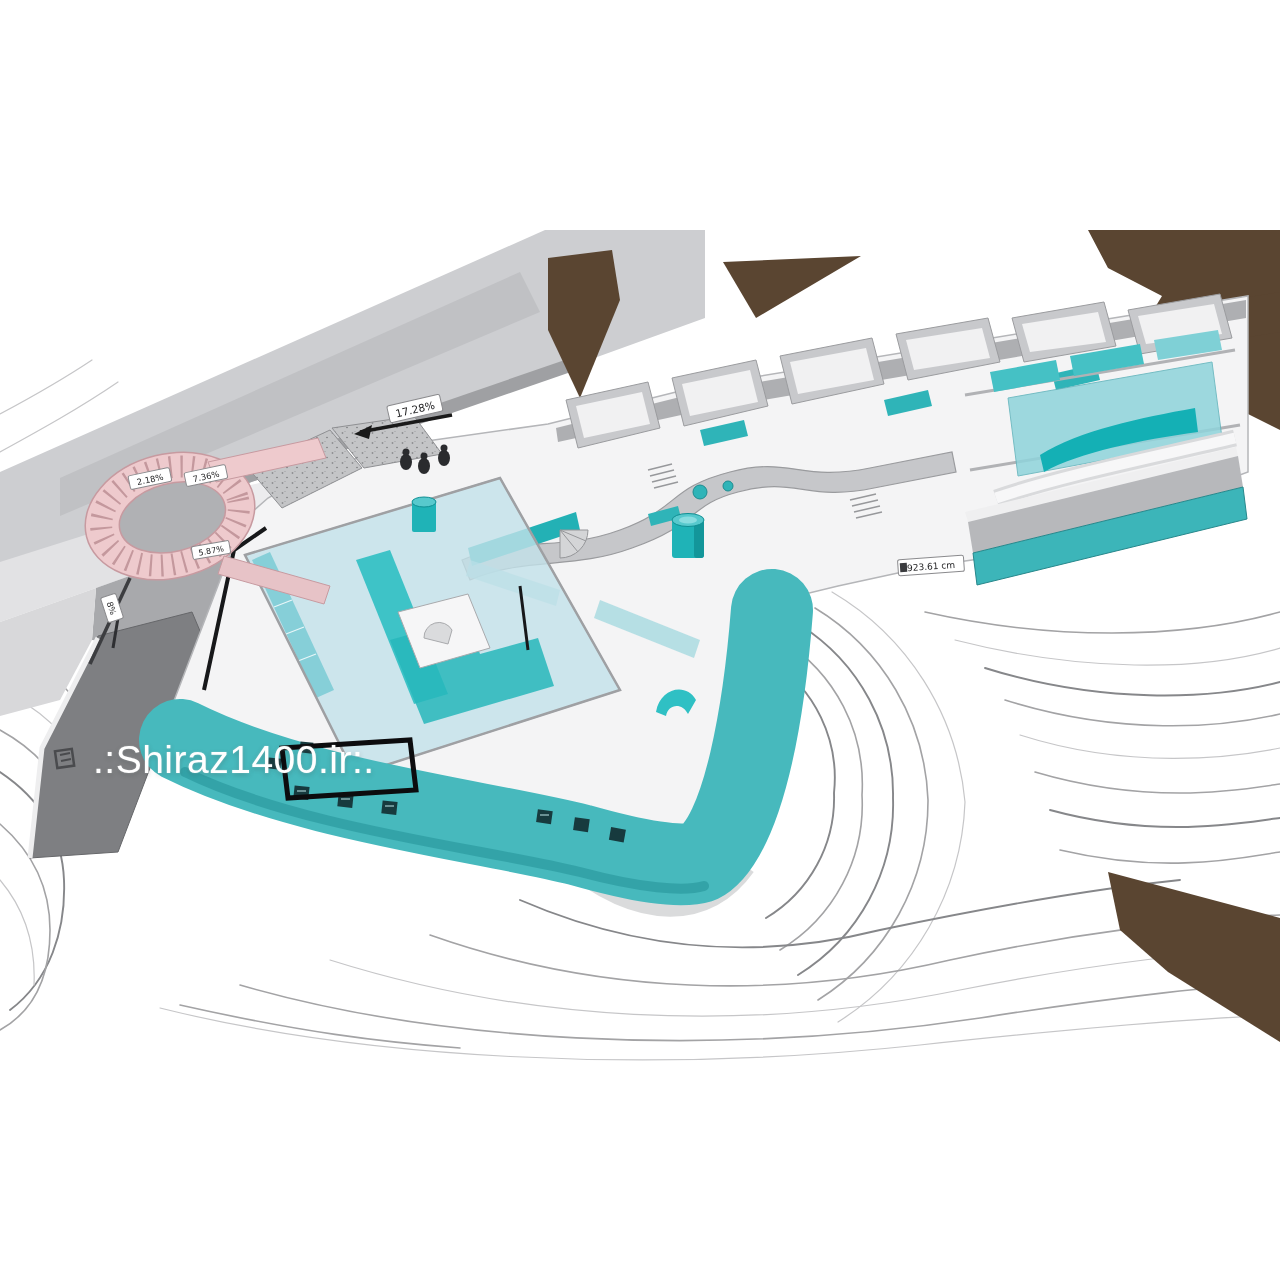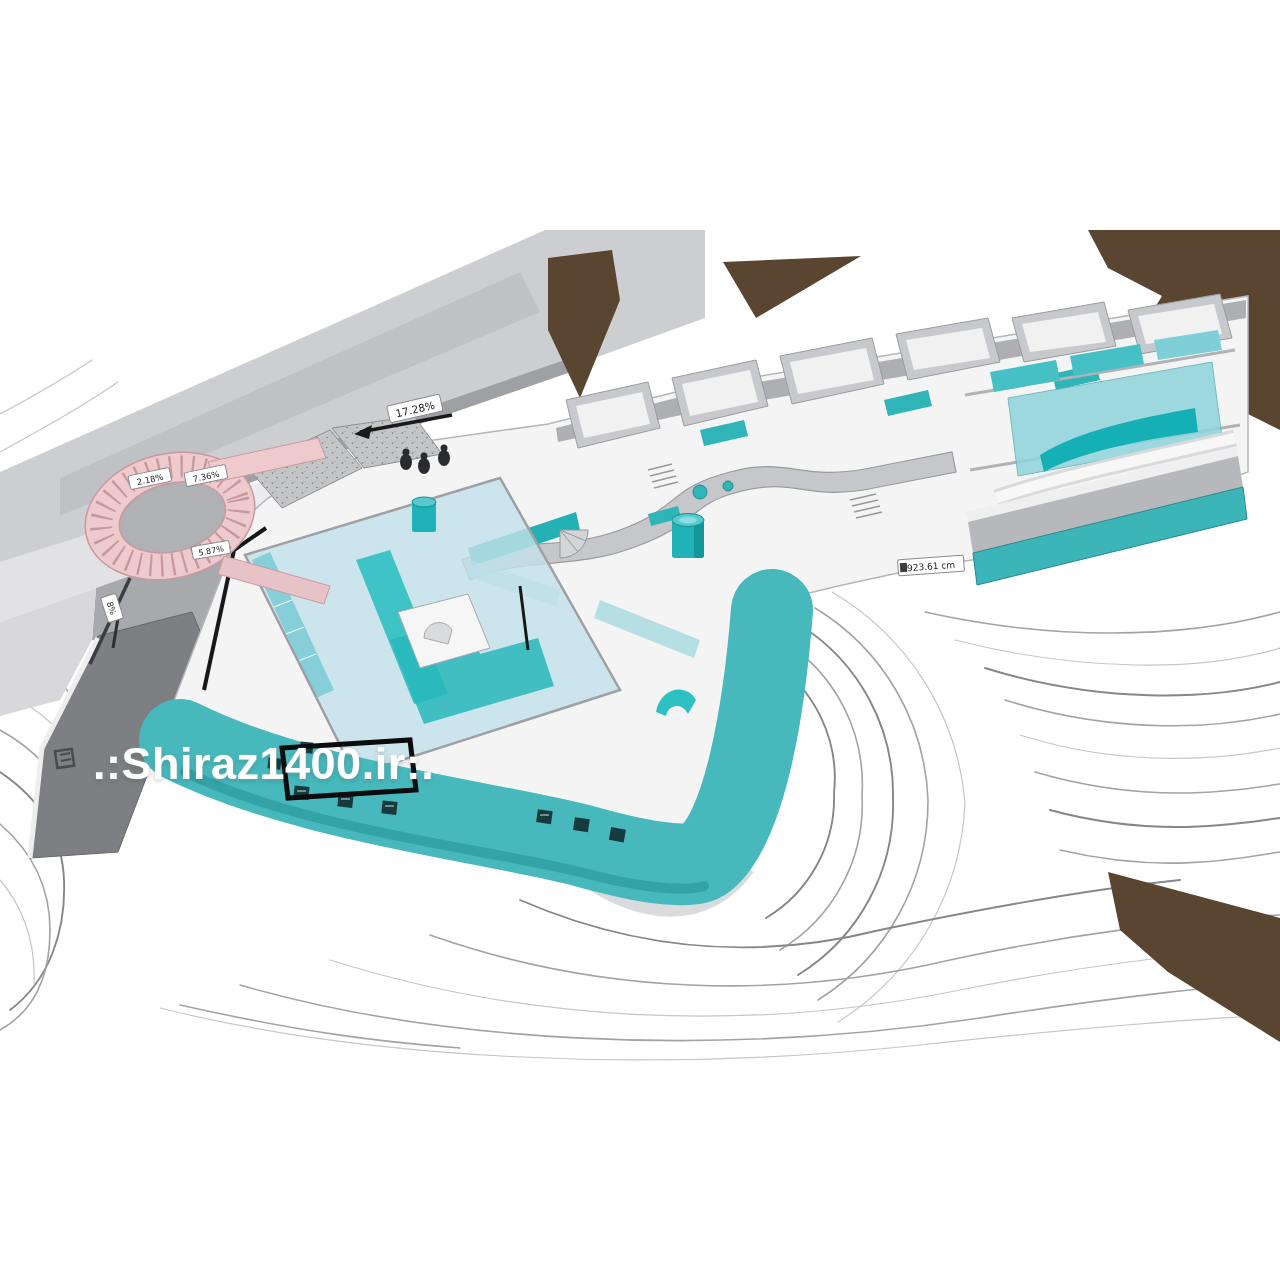--- a/index.html
+++ b/index.html
@@ -1,21 +1,21 @@
 <!DOCTYPE html>
 <html><head>
 <meta charset="utf-8">
 <style>
   html,body{margin:0;padding:0;background:#ffffff;}
   .stage{position:relative;width:1280px;height:1280px;background:#ffffff;overflow:hidden;
          font-family:"Liberation Sans",sans-serif;}
   svg{position:absolute;left:0;top:0;}
   svg text{font-family:"DejaVu Sans","Liberation Sans",sans-serif;fill:#1d1d1f;}
   .tagbox{fill:#ffffff;stroke:#8a8a8d;stroke-width:1;}
-  .watermark{position:absolute;left:93px;top:738px;font-size:45px;font-weight:700;
+  .watermark{position:absolute;left:93px;top:738px;font-size:39px;font-weight:400;
              color:#ffffff;letter-spacing:.5px;white-space:nowrap;
              text-shadow:0 2px 5px rgba(50,60,60,.28),0 0 2px rgba(255,255,255,.35);}
   .contour{fill:none;stroke:#a3a3a5;stroke-width:1.6;stroke-linecap:round;}
   .contour.light{stroke:#c6c6c8;stroke-width:1.2;}
   .contour.dark{stroke:#86878a;stroke-width:1.9;}
 </style>
 </head>
 <body>
 
 <div class="stage">

